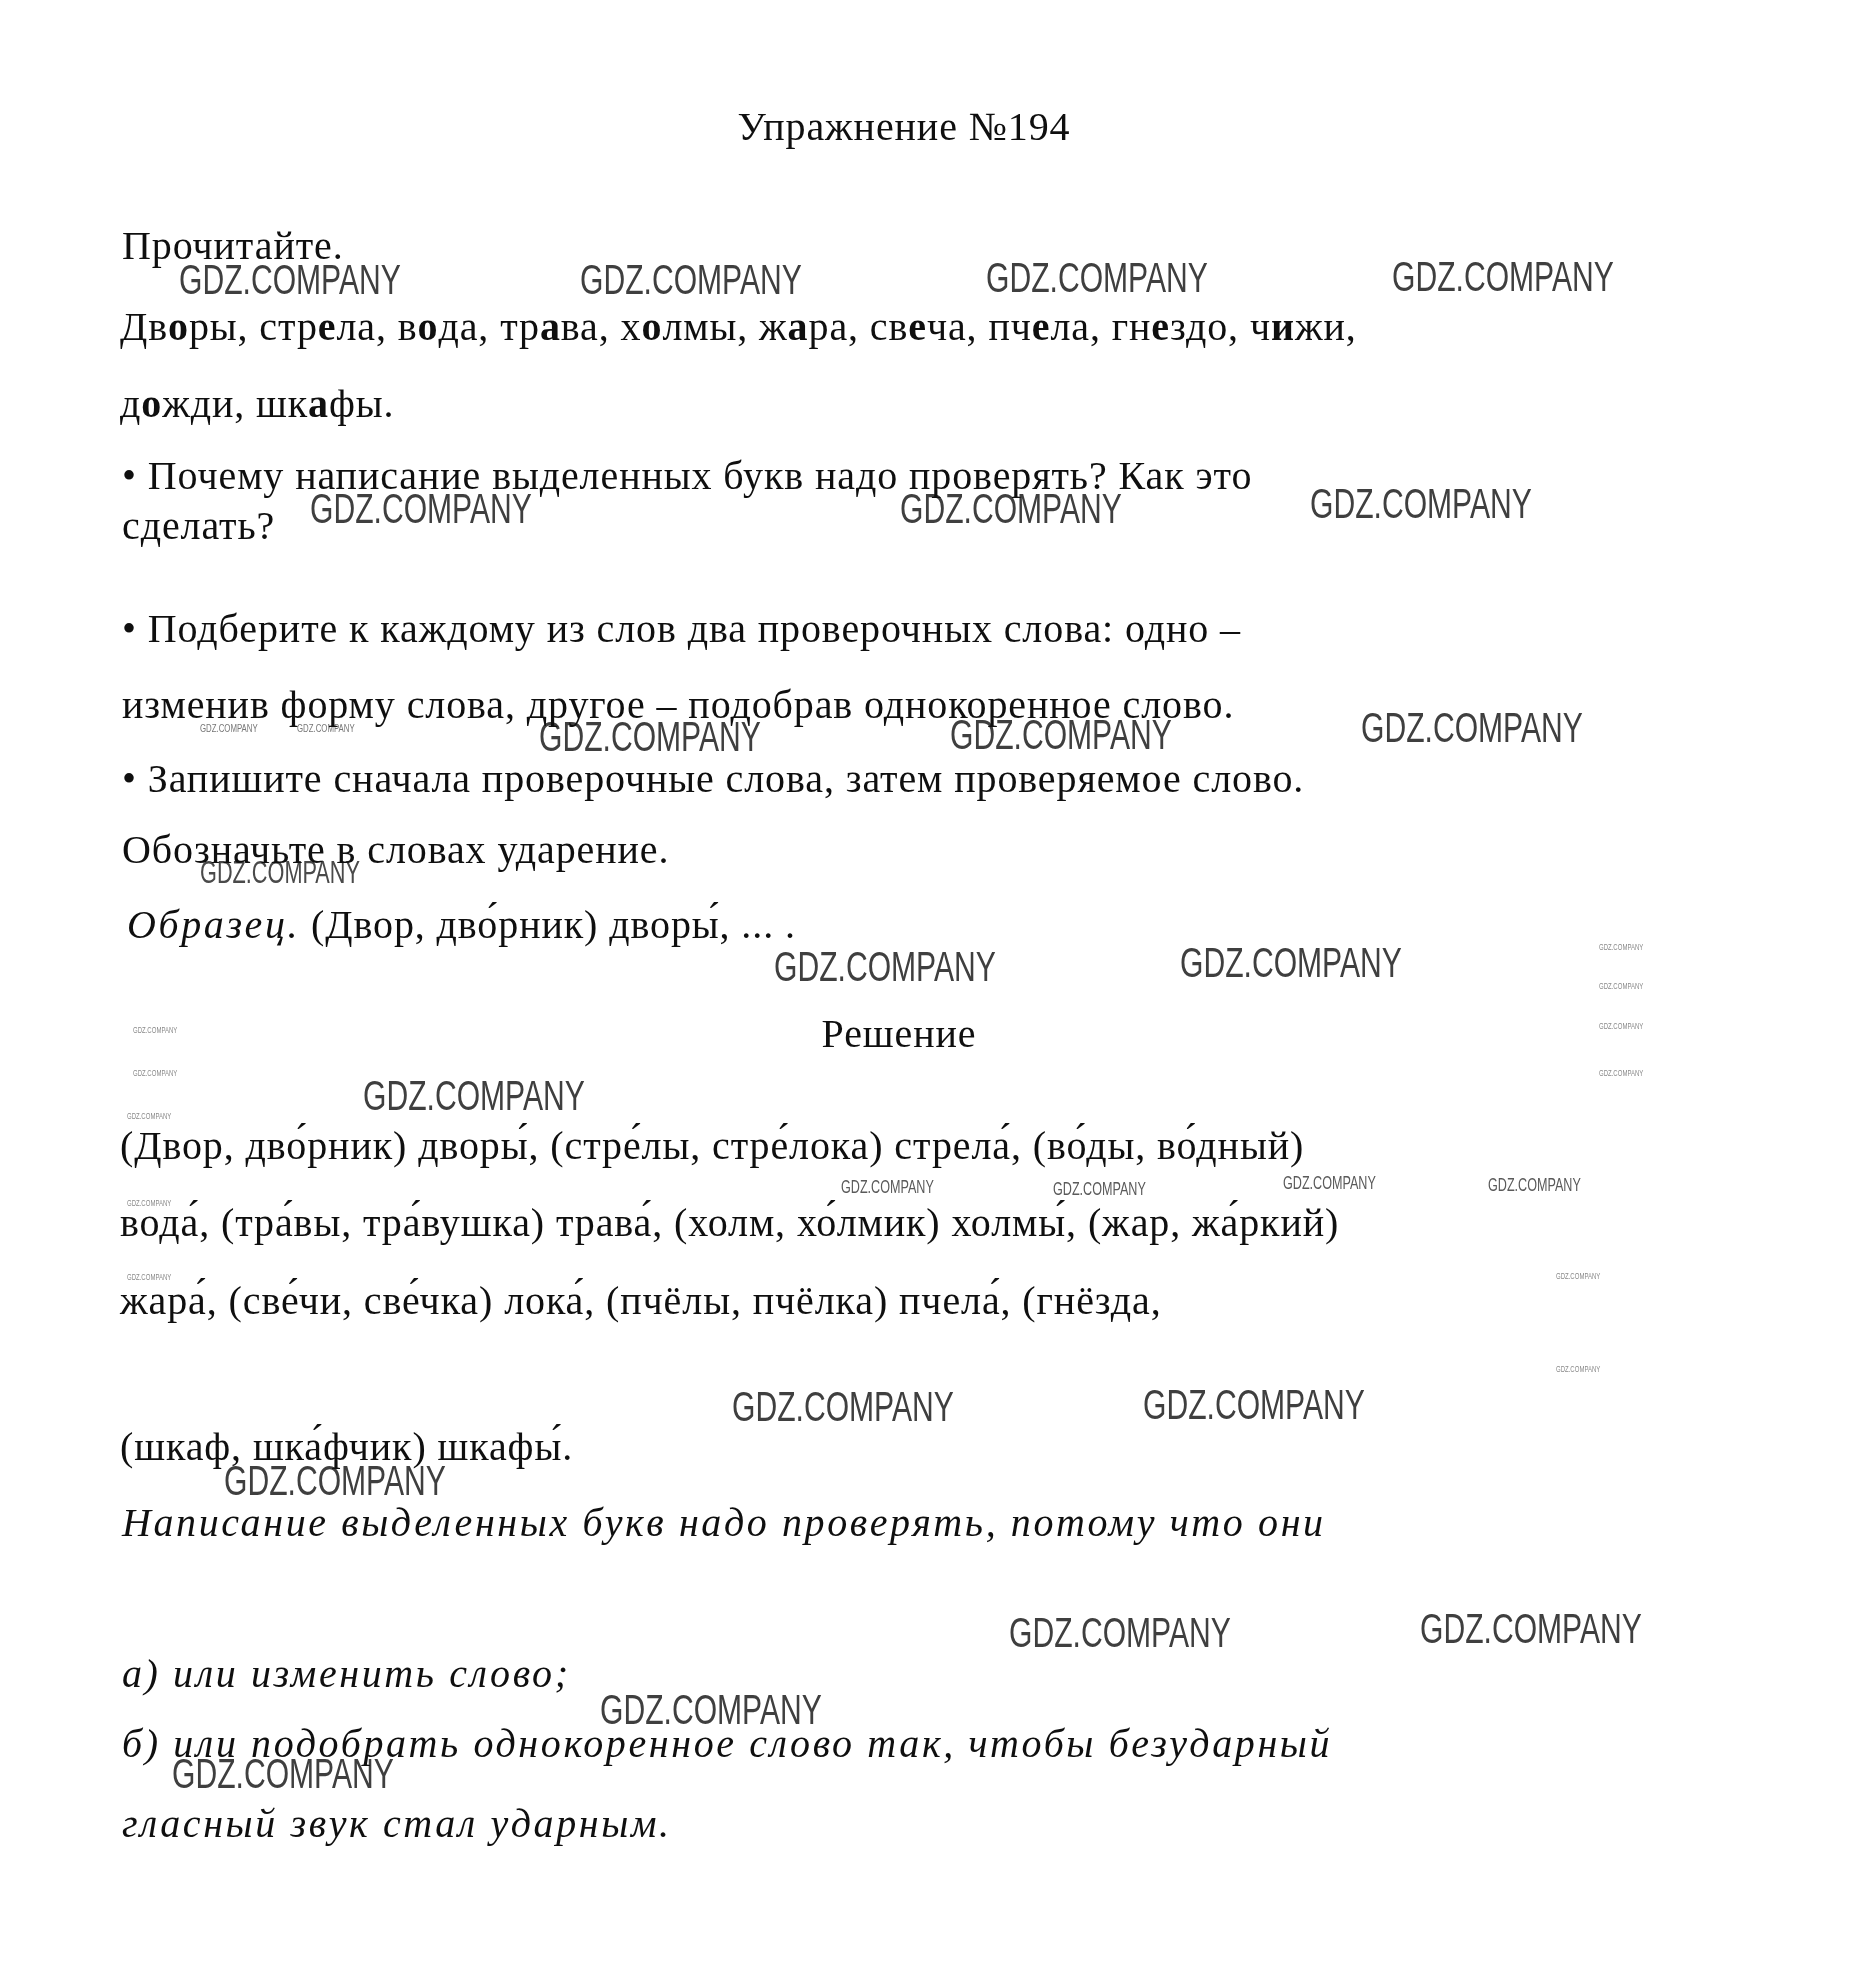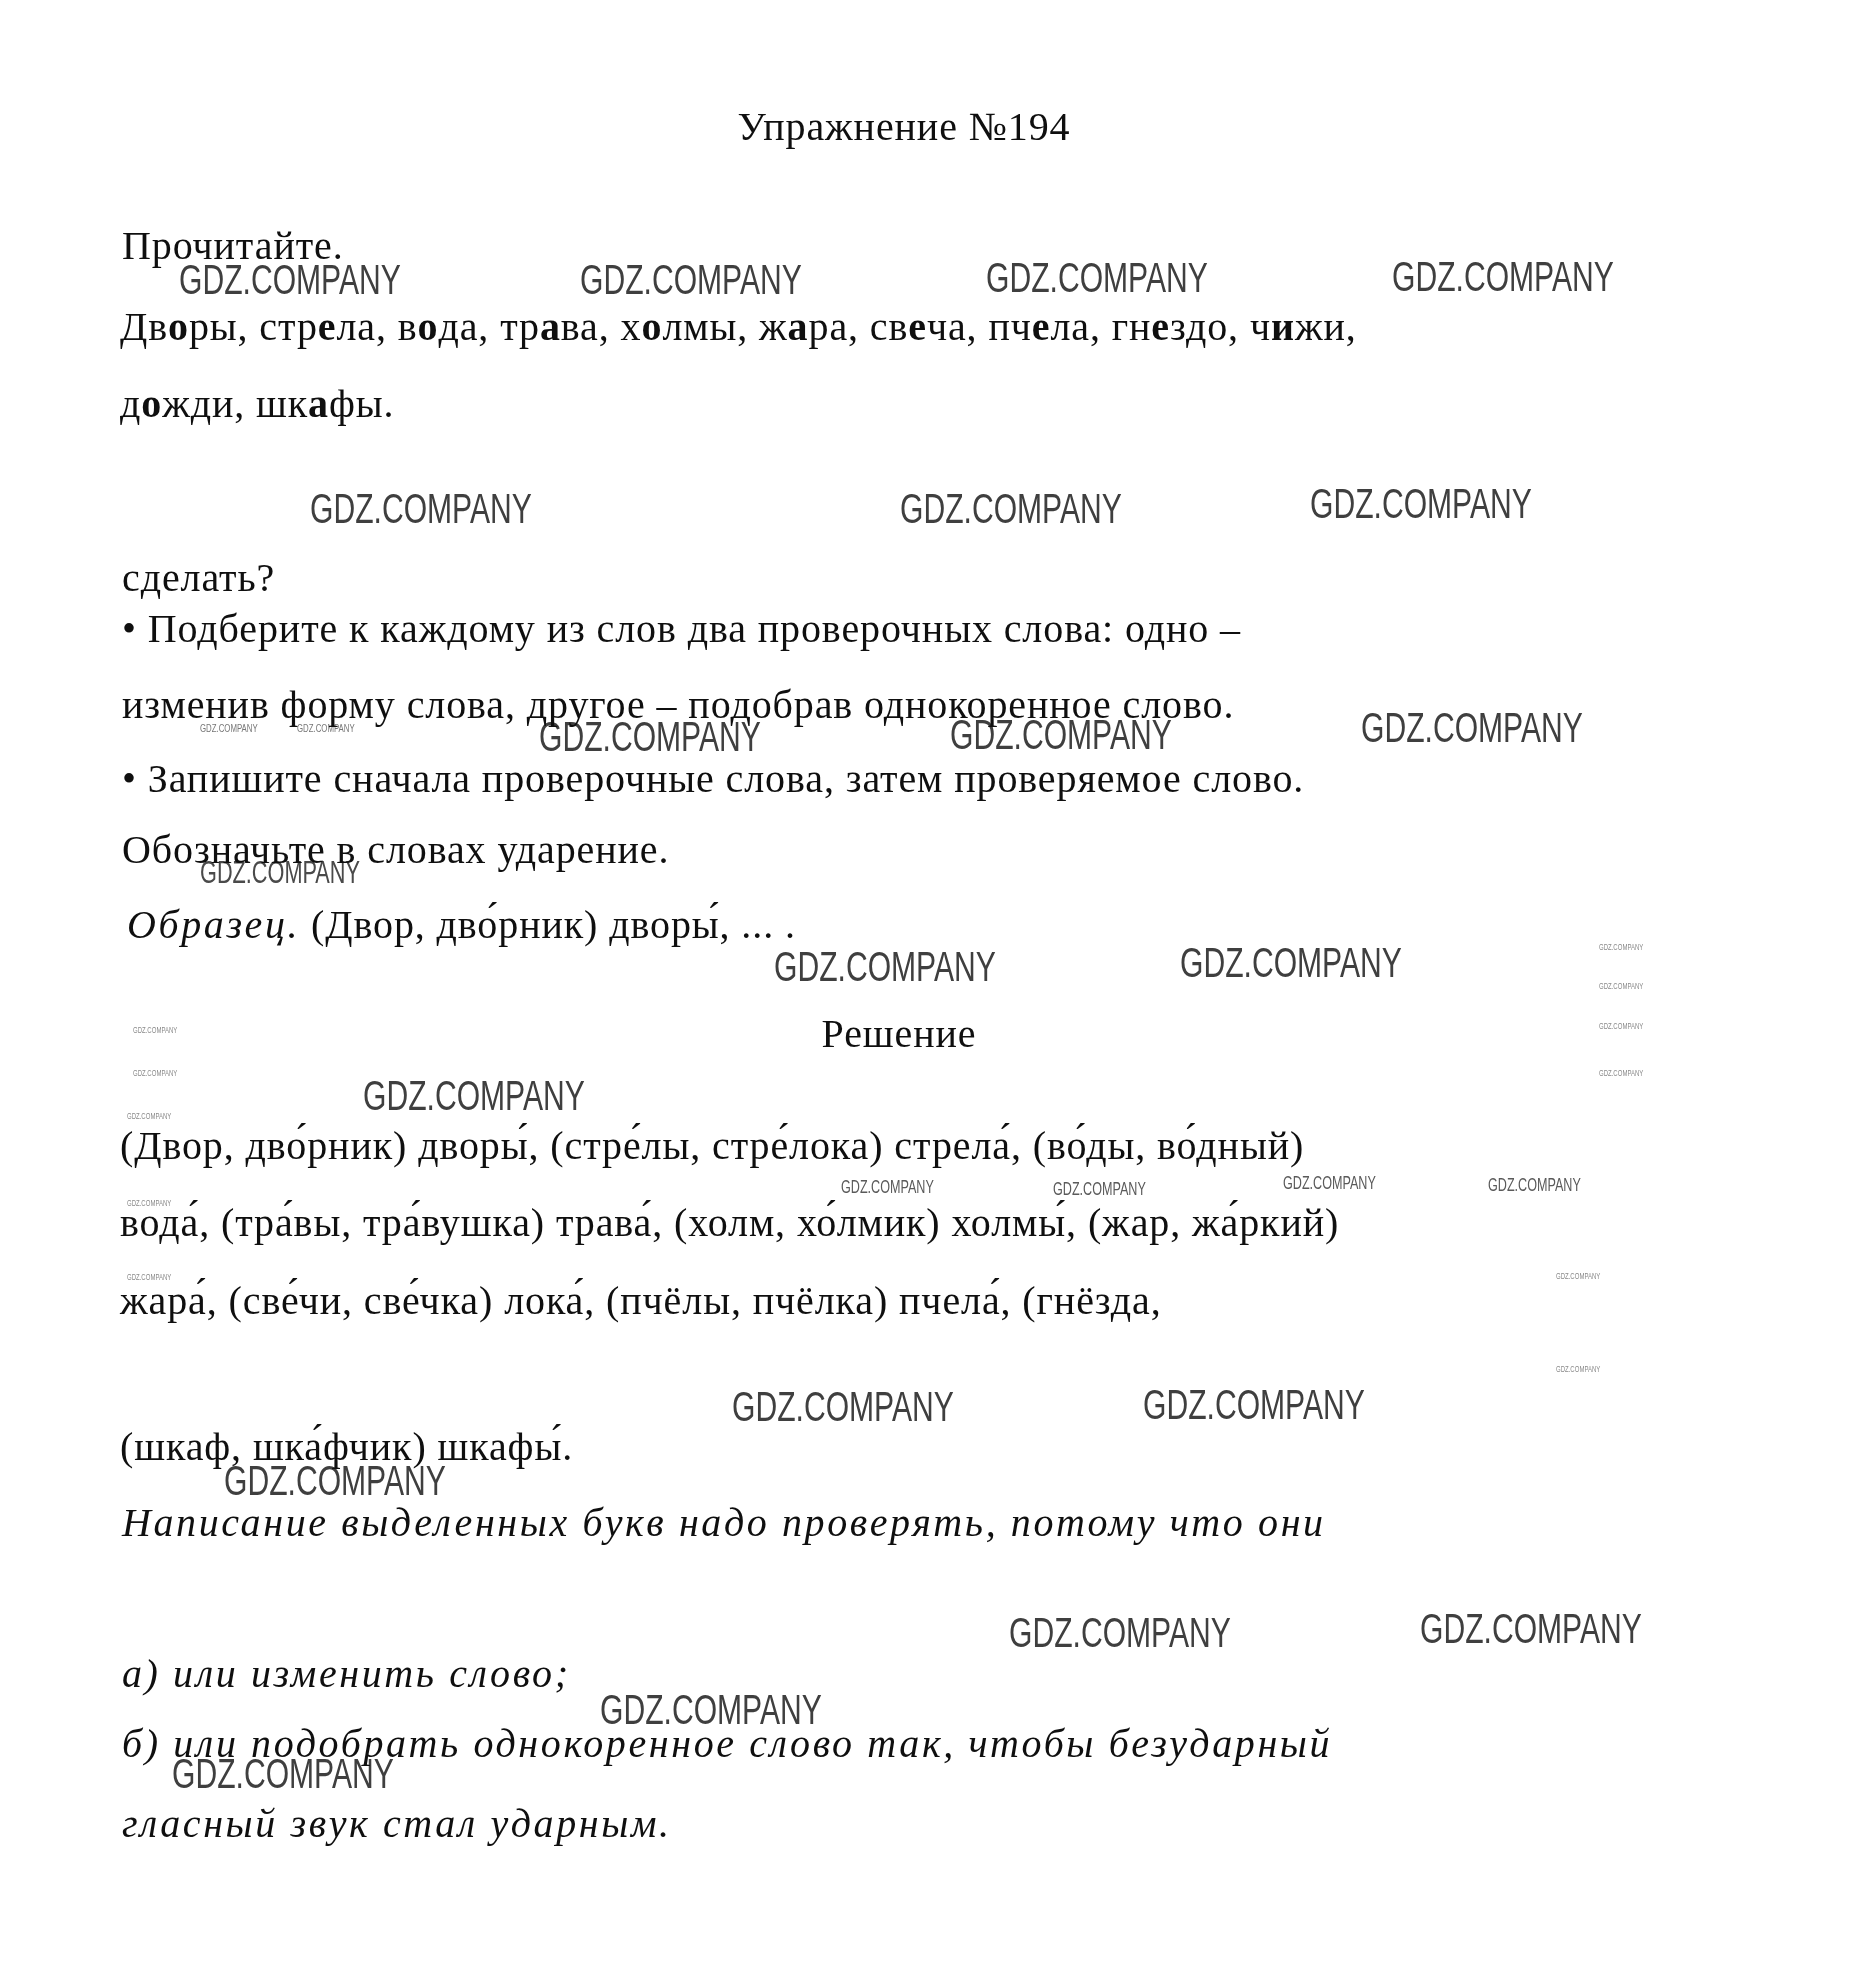--- a/index.html
+++ b/index.html
@@ -103,21 +103,22 @@
       <div class="wm wm-L" style="left: 172px; top: 1752px;">GDZ.COMPANY</div>
     </div>
 
   <div class="line center title-line" style="top:105px">Упражнение №194</div>
 
   <div class="line" style="top:224px; left:122px">Прочитайте.</div>
 
   <div class="line" style="top:305px; left:120px"><span>Дв</span><span class="bold">о</span><span>ры, стр</span><span class="bold">е</span><span>ла, в</span><span class="bold">о</span><span>да, тр</span><span class="bold">а</span><span>ва, х</span><span class="bold">о</span><span>лмы, ж</span><span class="bold">а</span><span>ра, св</span><span class="bold">е</span><span>ча, пч</span><span class="bold">е</span><span>ла, гн</span><span class="bold">е</span><span>здо, ч</span><span class="bold">и</span><span>жи,</span></div>
   <div class="line" style="top:382px; left:120px"><span>д</span><span class="bold">о</span><span>жди, шк</span><span class="bold">а</span><span>фы.</span></div>
 
-  <div class="line" style="top:556px; left:122px">сделать?</div>
+  <div class="line" style="top:454px; left:122px">• Почему написание выделенных букв надо проверять? Как это</div>
+  <div class="line" style="top:504px; left:122px">сделать?</div>
 
   <div class="line" style="top:607px; left:122px">• Подберите к каждому из слов два проверочных слова: одно –</div>
   <div class="line" style="top:683px; left:122px">изменив форму слова, другое – подобрав однокоренное слово.</div>
 
   <div class="line" style="top:757px; left:122px">• Запишите сначала проверочные слова, затем проверяемое слово.</div>
   <div class="line" style="top:828px; left:122px">Обозначьте в словах ударение.</div>
 
   <div class="line" style="top:903px; left:127px">
     <span class="italic">Образец.</span><span> (Двор, дво́рник) дворы́, ... .</span>
   </div>

